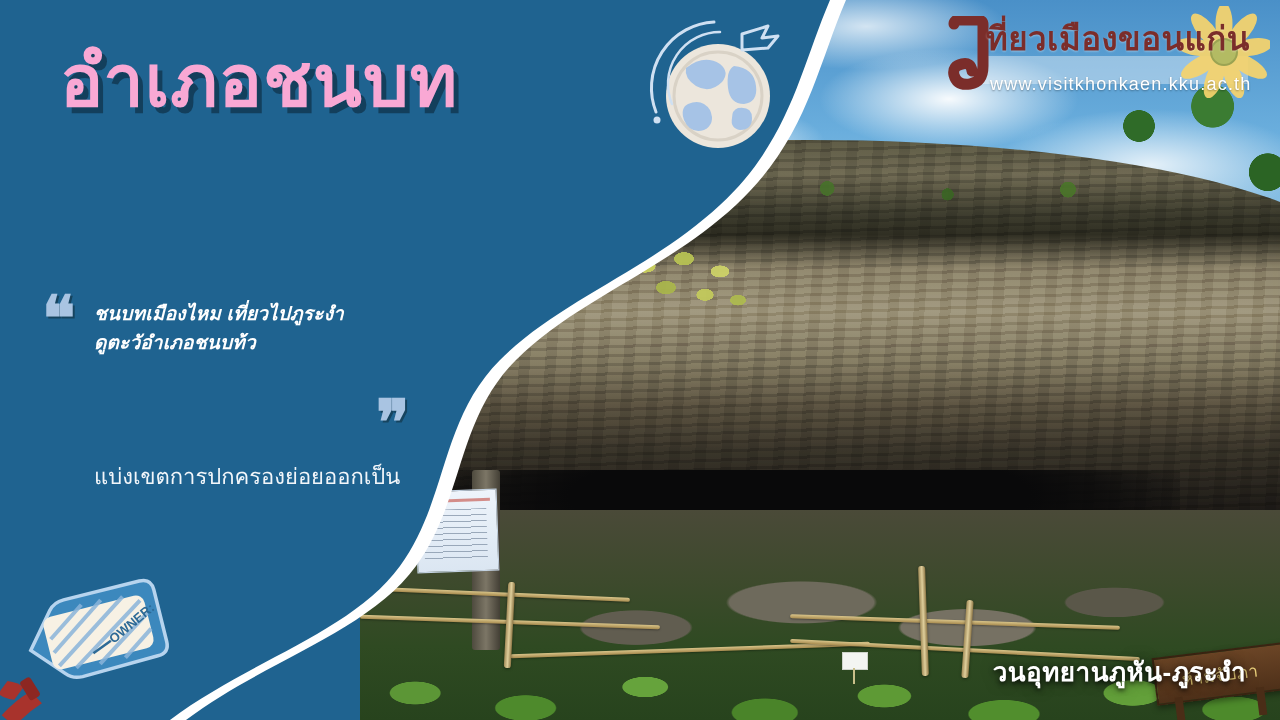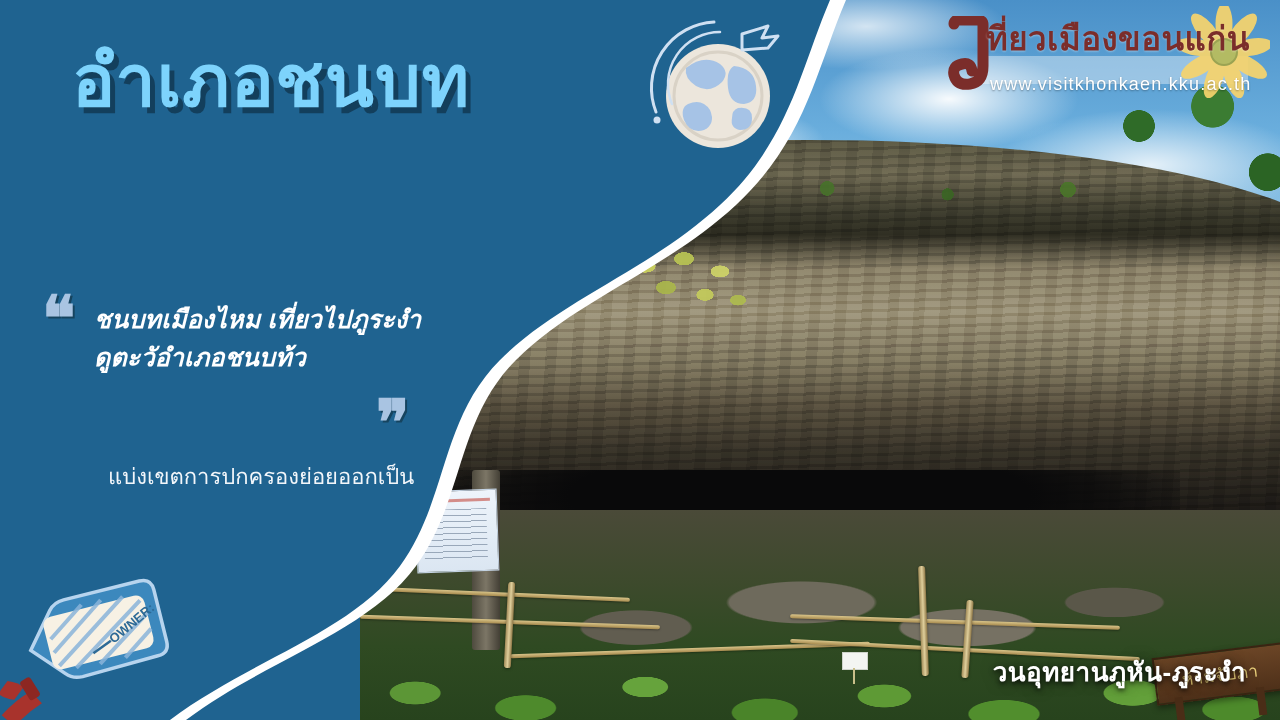--- a/index.html
+++ b/index.html
@@ -269,22 +269,22 @@
 
   
   .content {
     position: absolute;
     left: 0; top: 0;
     width: 600px; height: 720px;
     z-index: 5;
   }
   .title {
     position: absolute;
-    left: 72px; top: 42px;
-    color: #7dd3fc;
+    left: 60px; top: 42px;
+    color: #f9a8d4;
     font-size: 72px;
     font-weight: 700;
     line-height: 1.1;
     letter-spacing: 1px;
     text-shadow: 5px 6px 0 rgba(18,56,84,.85);
   }
   .badge {
     position: absolute;
     left: 68px; top: 178px;
     min-width: 330px;
@@ -313,37 +313,37 @@
     font-family: "Liberation Serif", "DejaVu Serif", serif;
     text-shadow: 2px 2px 0 #16445f;
   }
   .qmark.open  { left: 2px;   top: -4px; }
   .qmark.close { left: 336px; top: 100px; }
   .quote-text {
     position: absolute;
     left: 54px; top: 8px;
     width: 400px;
     color: #ffffff;
-    font-size: 25px;
+    font-size: 19px;
     font-weight: 700;
     font-style: italic;
     line-height: 1.52;
     letter-spacing: .2px;
   }
   .quote-text div { white-space: nowrap; }
   .subnote {
     position: absolute;
     left: 94px; top: 460px;
     width: 400px;
     color: #f2f6fa;
     font-size: 22px;
     font-weight: 400;
     line-height: 1.5;
   }
-  .subnote div { white-space: nowrap; margin-left: 14px; }
+  .subnote div { white-space: nowrap; }
 
   
   .globe-deco {
     position: absolute;
     left: 630px; top: 8px;
     width: 180px; height: 160px;
     z-index: 6;
   }
 
   

